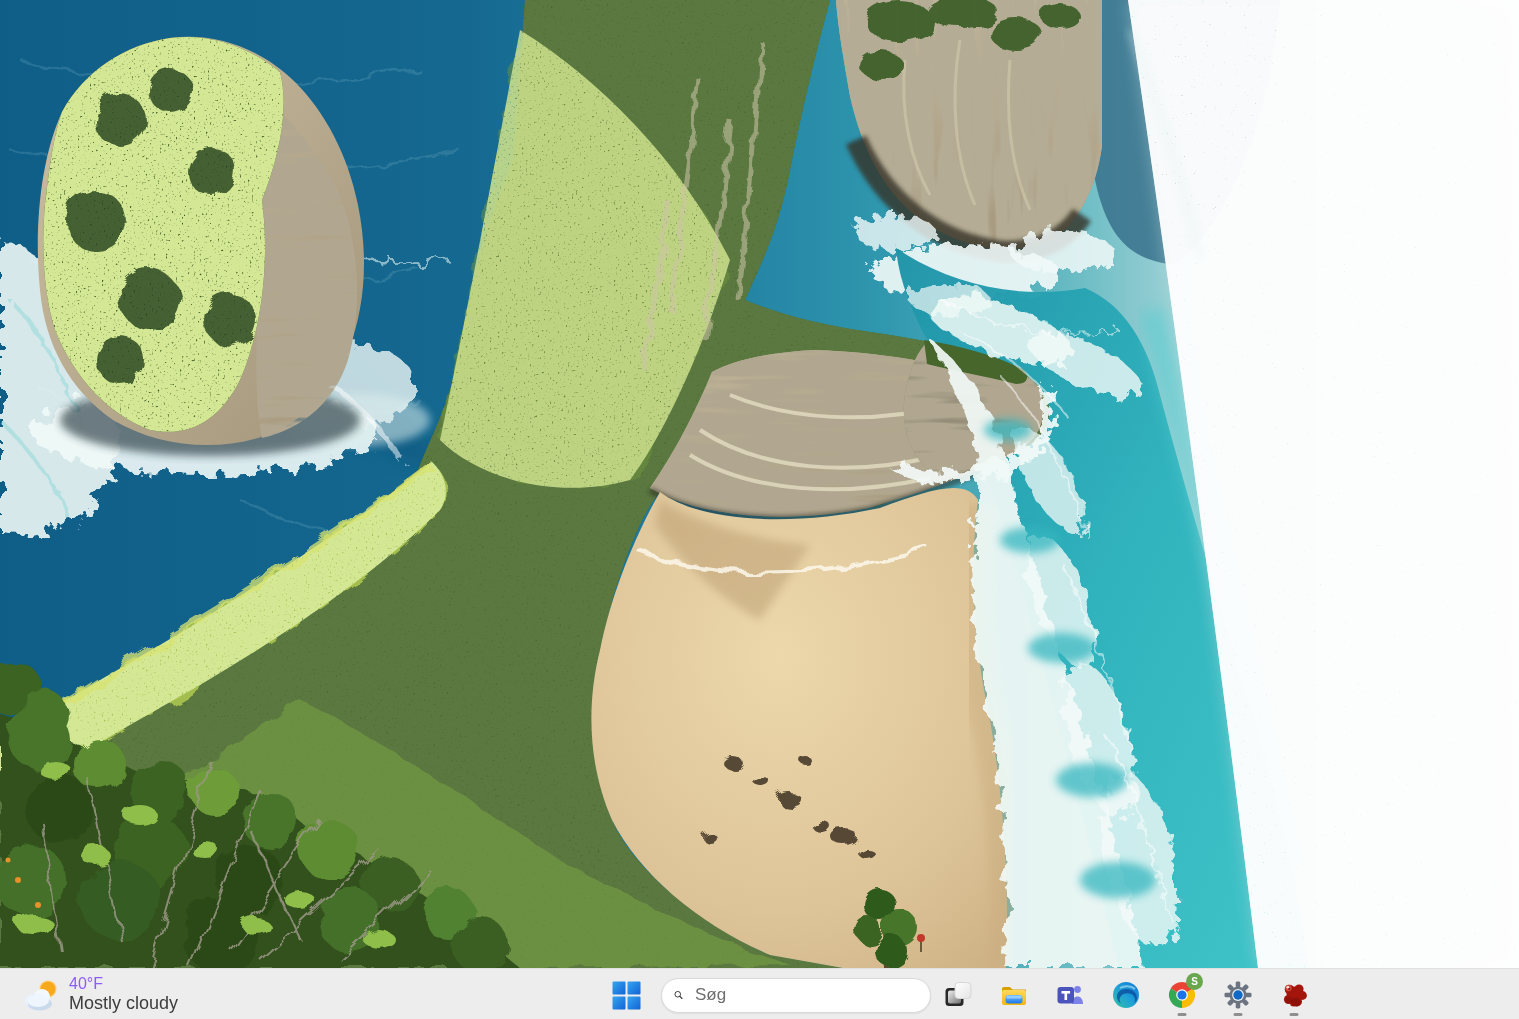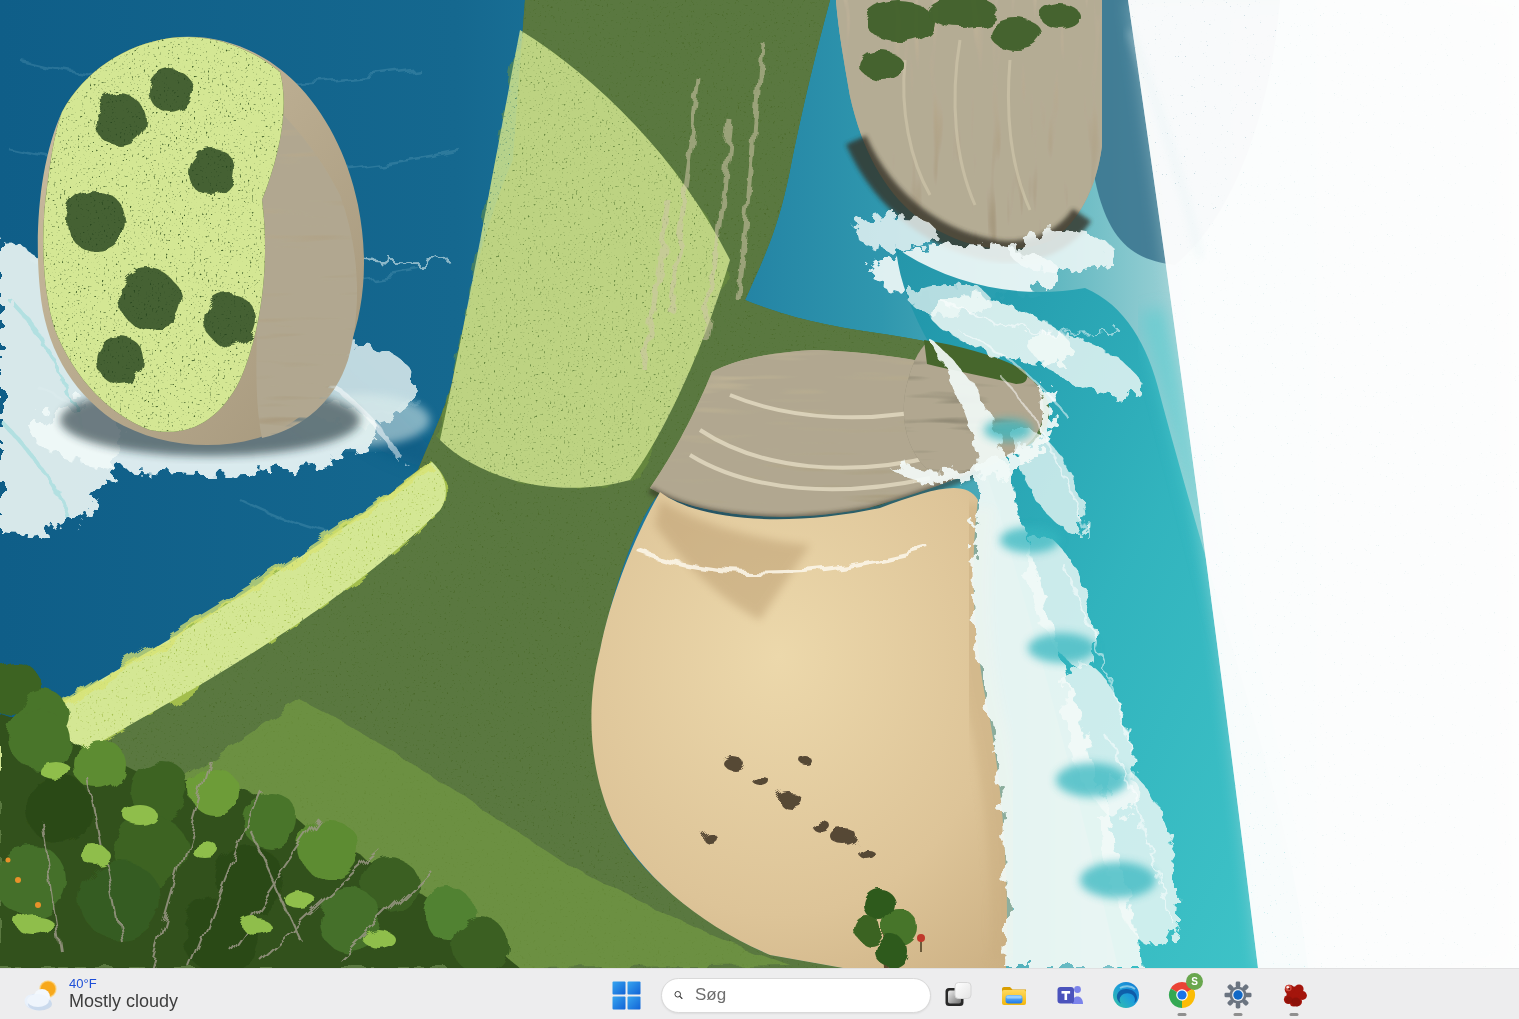--- a/index.html
+++ b/index.html
@@ -6,21 +6,21 @@
   .screen{position:relative;width:1519px;height:1019px;overflow:hidden;
           font-family:"Liberation Sans","DejaVu Sans",sans-serif;}
   .wallpaper{position:absolute;top:0;left:0;width:1519px;height:968px;display:block;}
 
   
   .taskbar{position:absolute;left:0;bottom:0;width:1519px;height:51px;
            background:#ededee;border-top:1px solid rgba(0,0,0,0.05);box-sizing:border-box;}
   .weather{position:absolute;left:14px;top:0;height:51px;display:flex;align-items:center;gap:9px;
            padding:0 8px;cursor:pointer;}
   .weather-text{display:flex;flex-direction:column;justify-content:center;line-height:1.22;}
-  .weather-temp{font-size:13px;font-weight:500;color:#1d4ed8;}
+  .weather-temp{font-size:16px;font-weight:500;color:#8b5cf6;}
   .weather-cond{font-size:18px;color:#3d3d3d;}
 
   .tb-center{position:absolute;left:604px;top:0;height:52px;display:flex;align-items:center;}
   .tb-btn{position:relative;width:44px;height:46px;margin:0;border:none;background:transparent;
           display:flex;align-items:center;justify-content:center;border-radius:6px;cursor:pointer;padding:0;}
   .icons-row{display:flex;align-items:center;gap:12px;margin-left:5px;}
   .runbar{position:absolute;left:50%;bottom:2px;transform:translateX(-50%);
           width:9px;height:3px;border-radius:2px;background:#8f8f8f;}
   .search-box{margin-left:13px;width:270px;height:35px;background:#ffffff;border:1px solid #d9d9d9;
               border-radius:18px;box-shadow:0 1px 2px rgba(0,0,0,0.07);display:flex;align-items:center;

